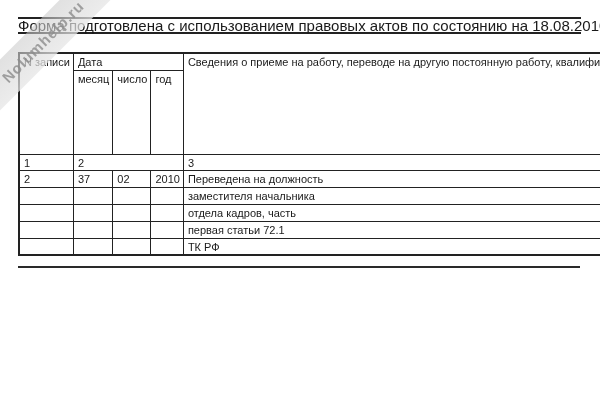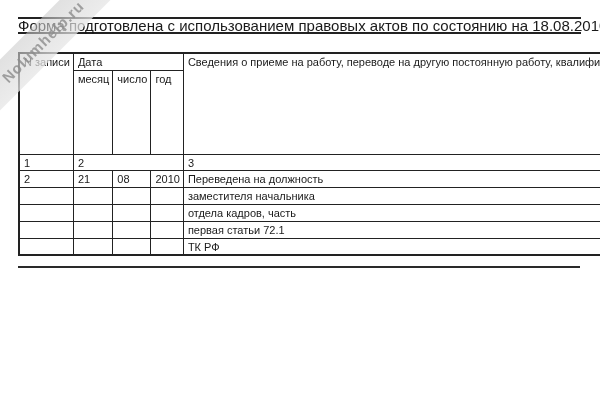--- a/index.html
+++ b/index.html
@@ -129,22 +129,22 @@
         <td>год</td>
       </tr>
       <tr class="r-numbering">
         <td>1</td>
         <td colspan="3">2</td>
         <td>3</td>
 
       </tr>
       <tr class="r-data">
         <td>2</td>
-        <td>21</td>
-        <td>08</td>
+        <td>37</td>
+        <td>02</td>
         <td>2010</td>
         <td>Переведена на должность</td>
 
       </tr>
       <tr class="r-data">
         <td></td>
         <td></td>
         <td></td>
         <td></td>
         <td>заместителя начальника</td>

